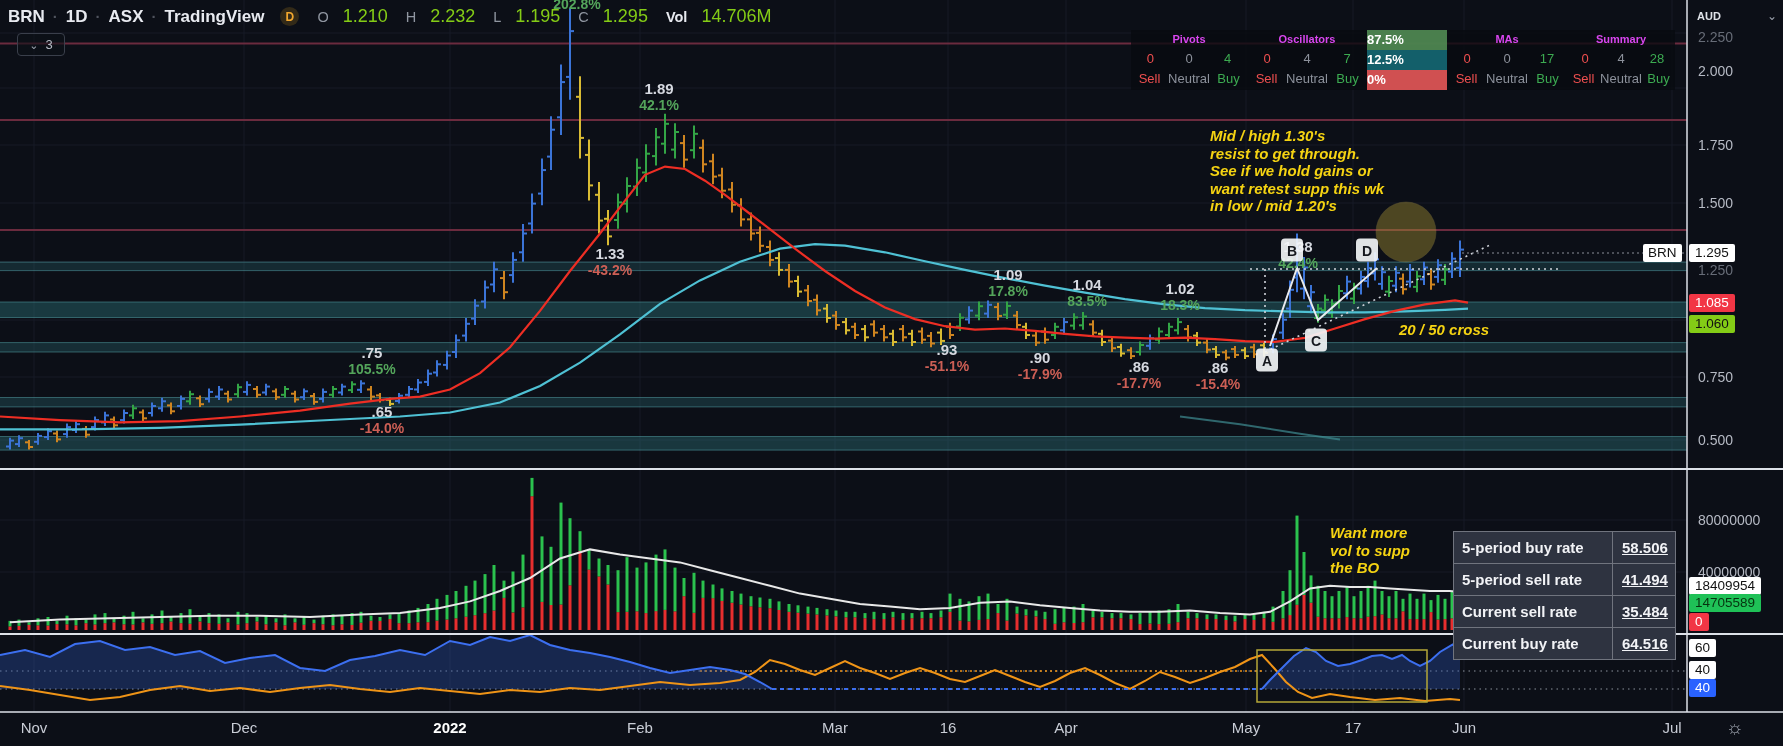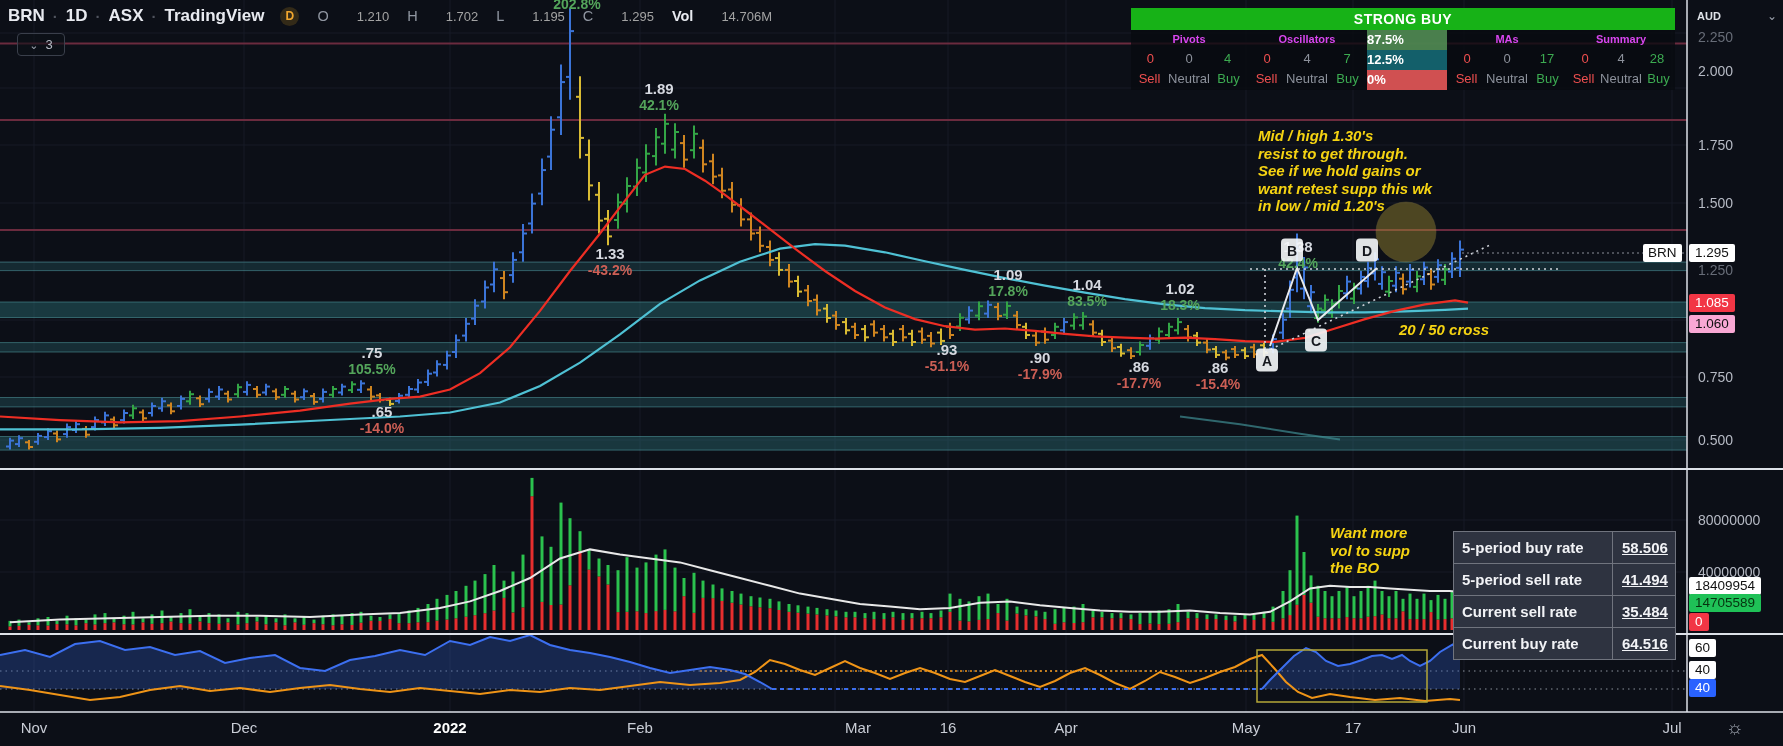--- a/index.html
+++ b/index.html
@@ -7,21 +7,21 @@
        font-family:"Liberation Sans","DejaVu Sans",sans-serif;-webkit-font-smoothing:antialiased;}
   .abs{position:absolute;}
   #chart-svg{position:absolute;left:0;top:0;z-index:1;}
   
   #header{left:8px;top:6px;display:flex;align-items:center;gap:8px;z-index:9;}
   .title-seg{color:#e8eaf0;font-size:17px;font-weight:bold;}
   .title-sep{color:#50545e;font-size:15px;font-weight:bold;}
   #interval-badge{width:19px;height:19px;border-radius:50%;background:#332a18;color:#f2a72e;
     font-size:12px;font-weight:bold;display:flex;align-items:center;justify-content:center;margin-left:8px;}
   .ohlc-label{color:#9096a1;font-size:14.5px;margin-left:10px;}
-  .ohlc-value{color:#a3a3a3;font-size:13px;margin-left:20px;}
+  .ohlc-value{color:#84cc16;font-size:18px;margin-left:6px;}
   .vol-label{color:#e8eaf0;font-size:14.5px;font-weight:bold;margin-left:10px;}
   #object-tree{left:17px;top:33px;width:46px;height:21px;border:1px solid #3a3f4b;border-radius:4px;
     background:rgba(14,17,24,.6);display:flex;align-items:center;justify-content:center;gap:7px;z-index:9;}
   #object-tree .chev{color:#9aa0ab;font-size:11px;line-height:10px;}
   #object-tree .cnt{color:#b8bcc6;font-size:13px;}
   
   #rating-headline{left:1131px;top:8px;width:544px;height:22px;background:#17b217;color:#fff;
     font-size:14px;font-weight:bold;display:flex;align-items:center;justify-content:center;letter-spacing:.5px;z-index:9;}
   #rating-panel{left:1131px;top:30px;width:544px;height:60px;background:rgba(8,10,15,.78);z-index:9;}
   .rgroup{position:absolute;top:0;height:60px;}
@@ -968,35 +968,34 @@
     <span class="title-sep">·</span>
     <span class="title-seg">1D</span>
     <span class="title-sep">·</span>
     <span class="title-seg">ASX</span>
     <span class="title-sep">·</span>
     <span class="title-seg">TradingView</span>
     <span id="interval-badge">D</span>
     <span class="ohlc-label">O</span>
       <span class="ohlc-value">1.210</span>
     <span class="ohlc-label">H</span>
-      <span class="ohlc-value">1.702</span>
+      <span class="ohlc-value">2.232</span>
     <span class="ohlc-label">L</span>
       <span class="ohlc-value">1.195</span>
     <span class="ohlc-label">C</span>
       <span class="ohlc-value">1.295</span>
     <span class="vol-label">Vol</span>
       <span class="ohlc-value">14.706M</span>
   </div>
 
   <div id="object-tree" class="abs">
     <span class="chev">⌄</span>
     <span class="cnt">3</span>
   </div>
 
-  <div id="rating-headline" class="abs">STRONG BUY</div>
   <div id="rating-panel" class="abs">
       <div class="rgroup" style="left: 0px; width: 116px;">
         <div class="gname" style="">Pivots</div>
         <div class="rrow" style="">
           <div class="rcell c-sell" style="">0</div>
           <div class="rcell c-neutral" style="">0</div>
           <div class="rcell c-buy" style="">4</div>
         </div>
         <div class="rrow" style="">
           <div class="rcell c-sell" style="">Sell</div>
@@ -1046,21 +1045,21 @@
       <div class="pctcell" style="top: 0px; background: rgba(86, 148, 88, 0.85);">87.5%</div>
       <div class="pctcell" style="top: 20px; background: rgba(21, 104, 116, 0.9);">12.5%</div>
       <div class="pctcell" style="top: 40px; background: rgba(226, 87, 87, 0.92);">0%</div>
     </div>
 
   <div id="currency" class="abs">
     <span class="code">AUD</span>
     <span class="chev">⌄</span>
   </div>
 
-  <div class="note" style="left:1258px;top:127px;" id="note-resistance">
+  <div class="note" style="left:1210px;top:127px;" id="note-resistance">
       <div style="">Mid / high 1.30's</div>
       <div style="">resist to get through.</div>
       <div style="">See if we hold gains or</div>
       <div style="">want retest supp this wk</div>
       <div style="">in low / mid 1.20's</div>
     </div>
   <div class="note" style="left:1399px;top:321px;">20 / 50 cross</div>
   <div class="note" style="left:1330px;top:524px;" id="note-volume">
       <div style="">Want more</div>
       <div style="">vol to supp</div>
@@ -1093,34 +1092,34 @@
   <div id="dyn">
       <div class="axlabel axdim" style="top: 37px;">2.250</div>
       <div class="axlabel" style="top: 71px;">2.000</div>
       <div class="axlabel" style="top: 145px;">1.750</div>
       <div class="axlabel" style="top: 203px;">1.500</div>
       <div class="axlabel axdim" style="top: 270px;">1.250</div>
       <div class="axlabel" style="top: 377px;">0.750</div>
       <div class="axlabel" style="top: 440px;">0.500</div>
       <div class="tag" style="top: 253px; background: rgb(255, 255, 255); color: rgb(17, 17, 17);">1.295</div>
       <div class="tag" style="top: 303px; background: rgb(242, 54, 69); color: rgb(255, 255, 255);">1.085</div>
-      <div class="tag" style="top: 324px; background: #f9a8d4; color: rgb(17, 17, 17);">1.060</div>
+      <div class="tag" style="top: 324px; background: #84cc16; color: rgb(17, 17, 17);">1.060</div>
       <div class="axlabel" style="top: 520px;">80000000</div>
       <div class="axlabel" style="top: 572px;">40000000</div>
       <div class="tag" style="top: 586px; background: rgb(255, 255, 255); color: rgb(17, 17, 17);">18409954</div>
       <div class="tag" style="top: 603px; background: rgb(31, 193, 87); color: rgb(6, 50, 15);">14705589</div>
       <div class="tag" style="top: 622px; background: rgb(242, 54, 69); color: rgb(255, 255, 255);">0</div>
       <div class="tag" style="top: 648px; background: rgb(255, 255, 255); color: rgb(17, 17, 17);">60</div>
       <div class="tag" style="top: 670px; background: rgb(255, 255, 255); color: rgb(17, 17, 17);">40</div>
       <div class="tag" style="top: 688px; background: rgb(41, 98, 255); color: rgb(255, 255, 255);">40</div>
       <div class="tick" style="left: 34px;">Nov</div>
       <div class="tick" style="left: 244px;">Dec</div>
       <div class="tick tickbold" style="left: 450px;">2022</div>
       <div class="tick" style="left: 640px;">Feb</div>
-      <div class="tick" style="left: 858px;">Mar</div>
+      <div class="tick" style="left: 835px;">Mar</div>
       <div class="tick" style="left: 948px;">16</div>
       <div class="tick" style="left: 1066px;">Apr</div>
       <div class="tick" style="left: 1246px;">May</div>
       <div class="tick" style="left: 1353px;">17</div>
       <div class="tick" style="left: 1464px;">Jun</div>
       <div class="tick" style="left: 1672px;">Jul</div>
       <div class="swing" style="left: 372px; top: 344px;">
         <div class="p" style="">.75</div>
         <div class="pct-up" style="">105.5%</div>
       </div>

